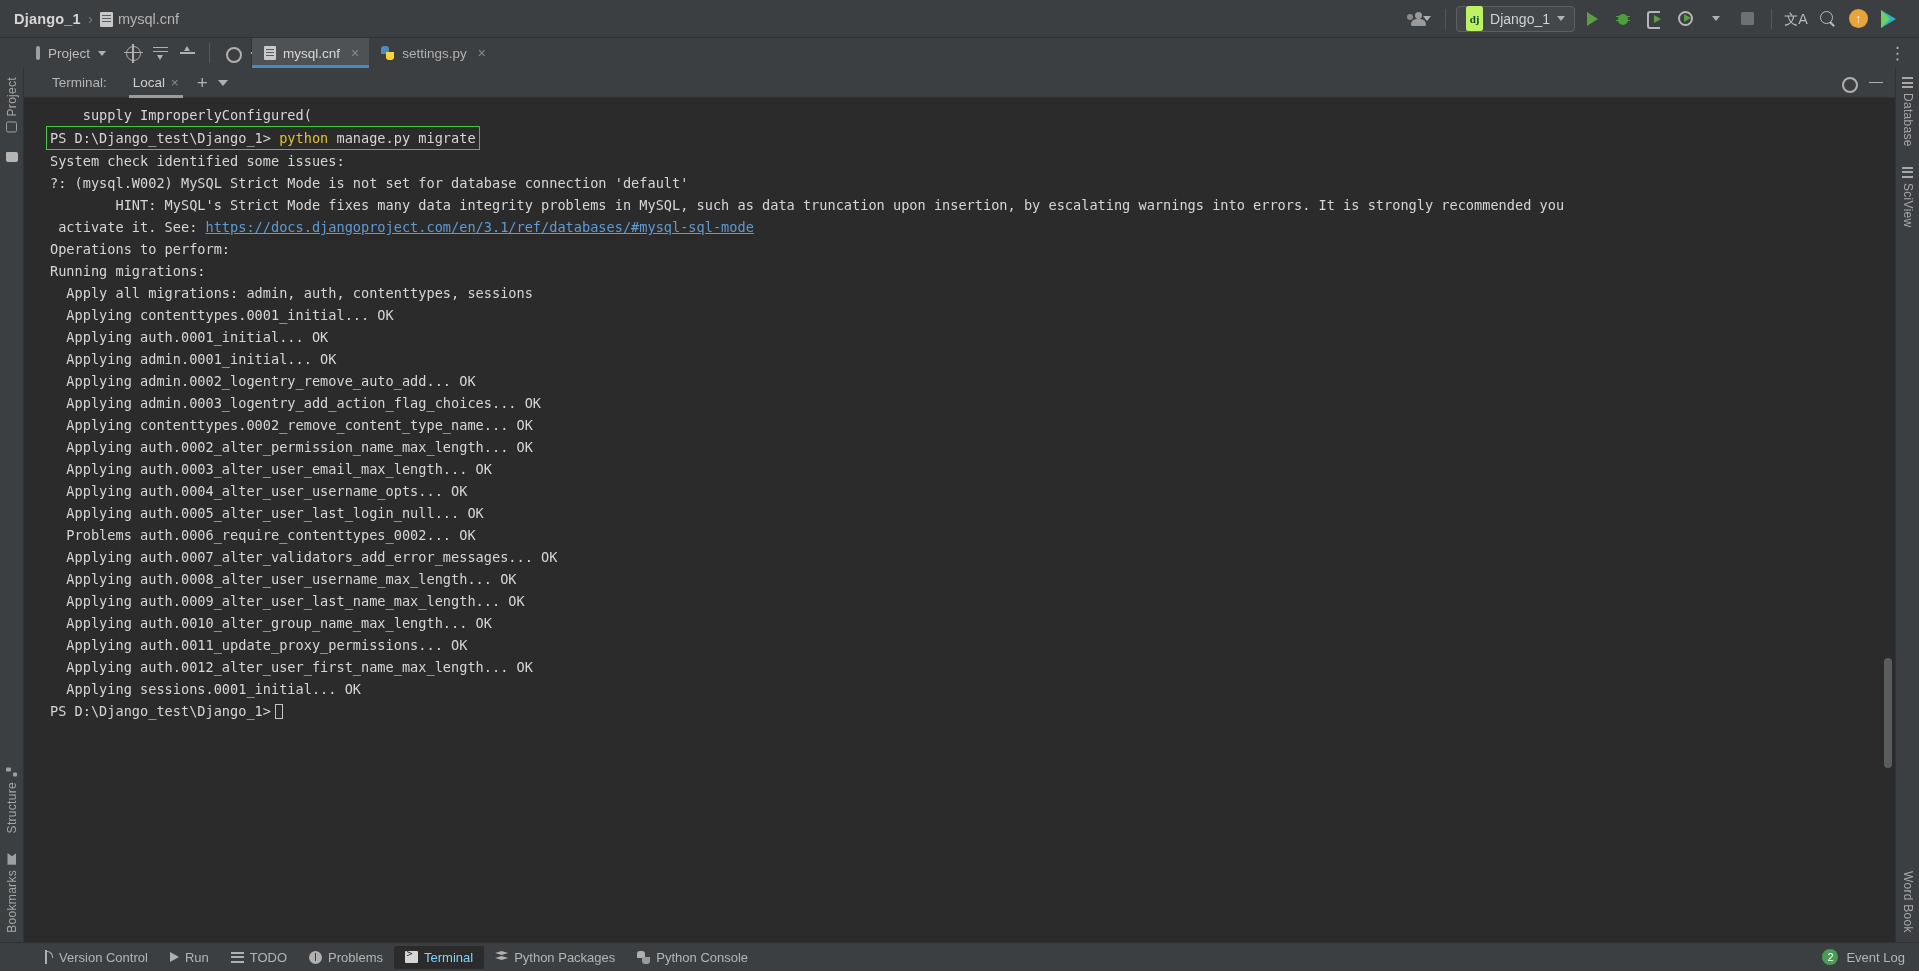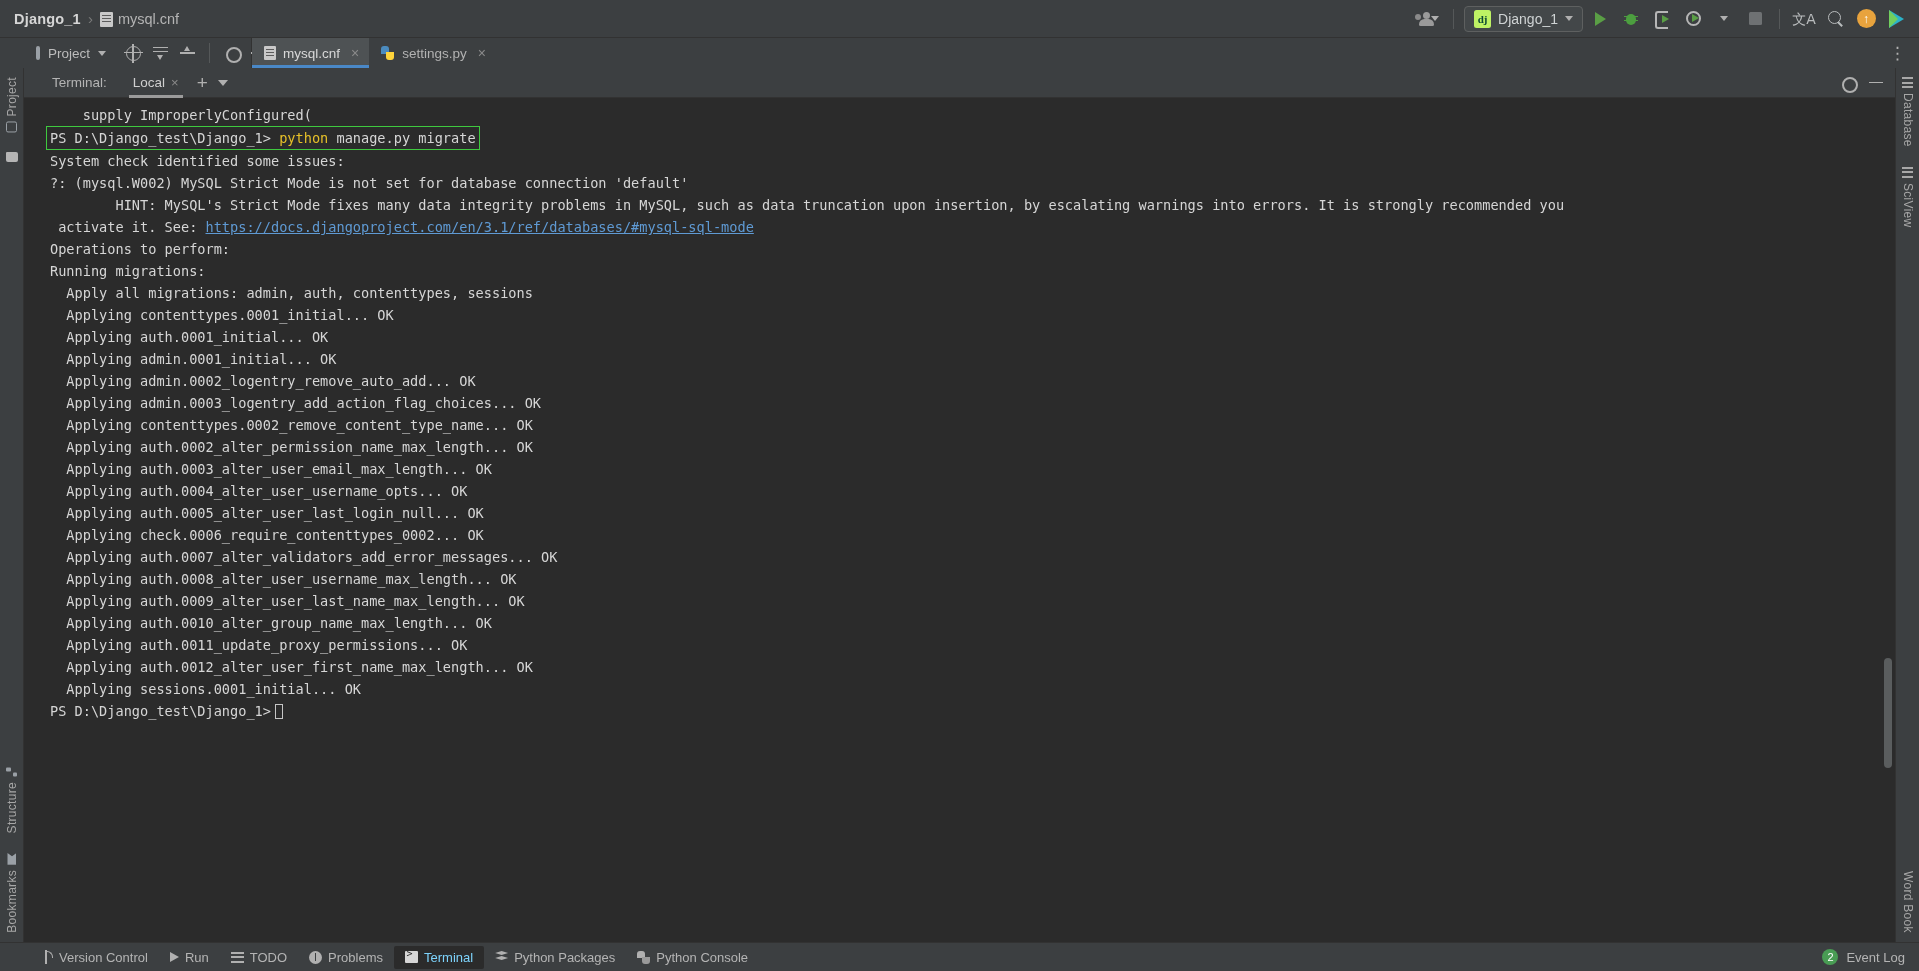--- a/index.html
+++ b/index.html
@@ -8,21 +8,21 @@
     background:#3c3f41;
     font-family:"Liberation Sans", sans-serif;
     overflow:hidden;
     color:#bbbbbb;
   }
   .app { position:relative; width:1919px; height:971px; display:flex; flex-direction:column; }
 
   
   .titlebar {
     height:38px; background:#3c3f41; display:flex; align-items:center;
-    border-bottom:1px solid #323232; flex:0 0 38px; padding:0 8px 0 14px;
+    border-bottom:1px solid #323232; flex:0 0 38px; padding:0 16px 0 14px;
   }
   .crumbs { display:flex; align-items:center; gap:7px; font-size:14.5px; }
   .crumb-proj { color:#d6d6d6; font-weight:bold; letter-spacing:.2px; }
   .crumb-sep { color:#7a7a7a; font-size:15px; }
   .crumb-file { color:#b4b4b4; font-size:14.5px; }
   .ic-doc {
     display:inline-block; width:13px; height:15px; position:relative;
     background:#c9c9c9; border-radius:1px; margin-right:5px; vertical-align:-3px;
   }
   .ic-doc:before{
@@ -44,21 +44,21 @@
   .person:after{content:"";position:absolute;left:0px;top:7px;width:15px;height:7px;border-radius:7px 7px 2px 2px;background:#9a9a9a;}
   .person2{position:absolute;left:-4px;top:2px;width:6px;height:6px;border-radius:50%;background:#8a8a8a;}
 
   .divider-v { width:1px; height:20px; background:#555859; margin:0 7px; }
 
   .runcfg {
     display:flex; align-items:center; gap:7px; height:26px; padding:0 9px;
     border:1px solid #5e6060; border-radius:4px; background:#434749; font-size:14px; color:#cfd3d4;
   }
   .dj-badge {
-    width:17px;height:18px;border-radius:2.5px;background:#bef264;
+    width:17px;height:25px;border-radius:2.5px;background:#bef264;
     display:flex;align-items:center;justify-content:center;
     font-size:11px;font-weight:bold;color:#0c4b33;font-family:"Liberation Serif",serif;
   }
 
   .play-ico { width:0;height:0;border-top:7px solid transparent;border-bottom:7px solid transparent;border-left:11px solid #5a9e45; }
   .bug-ico { position:relative;width:14px;height:14px; }
   .bug-ico:before{content:"";position:absolute;left:2px;top:2px;width:10px;height:11px;border-radius:5px 5px 5px 5px;background:#4c9e3f;}
   .bug-ico:after{content:"";position:absolute;left:0;top:4px;width:14px;height:1.6px;background:#4c9e3f;box-shadow:0 4px 0 #4c9e3f;}
   .cov-ico { position:relative;width:15px;height:15px; }
   .cov-ico:before{content:"";position:absolute;left:0;top:0;width:11px;height:14px;border:2px solid #b6b6b6;border-radius:3px 0 0 3px;border-right:none;}
@@ -366,21 +366,21 @@
             <div class="tline">  Applying contenttypes.0001_initial... OK</div>
             <div class="tline">  Applying auth.0001_initial... OK</div>
             <div class="tline">  Applying admin.0001_initial... OK</div>
             <div class="tline">  Applying admin.0002_logentry_remove_auto_add... OK</div>
             <div class="tline">  Applying admin.0003_logentry_add_action_flag_choices... OK</div>
             <div class="tline">  Applying contenttypes.0002_remove_content_type_name... OK</div>
             <div class="tline">  Applying auth.0002_alter_permission_name_max_length... OK</div>
             <div class="tline">  Applying auth.0003_alter_user_email_max_length... OK</div>
             <div class="tline">  Applying auth.0004_alter_user_username_opts... OK</div>
             <div class="tline">  Applying auth.0005_alter_user_last_login_null... OK</div>
-            <div class="tline">  Applying check.0006_require_contenttypes_0002... OK</div>
+            <div class="tline">  Problems auth.0006_require_contenttypes_0002... OK</div>
             <div class="tline">  Applying auth.0007_alter_validators_add_error_messages... OK</div>
             <div class="tline">  Applying auth.0008_alter_user_username_max_length... OK</div>
             <div class="tline">  Applying auth.0009_alter_user_last_name_max_length... OK</div>
             <div class="tline">  Applying auth.0010_alter_group_name_max_length... OK</div>
             <div class="tline">  Applying auth.0011_update_proxy_permissions... OK</div>
             <div class="tline">  Applying auth.0012_alter_user_first_name_max_length... OK</div>
             <div class="tline">  Applying sessions.0001_initial... OK</div>
             <div class="tline"><span>PS D:\Django_test\Django_1&gt;</span><span class="cursor"></span></div>
           </div>
         <div class="term-scrollbar" style="top:560px;height:110px;"></div>

